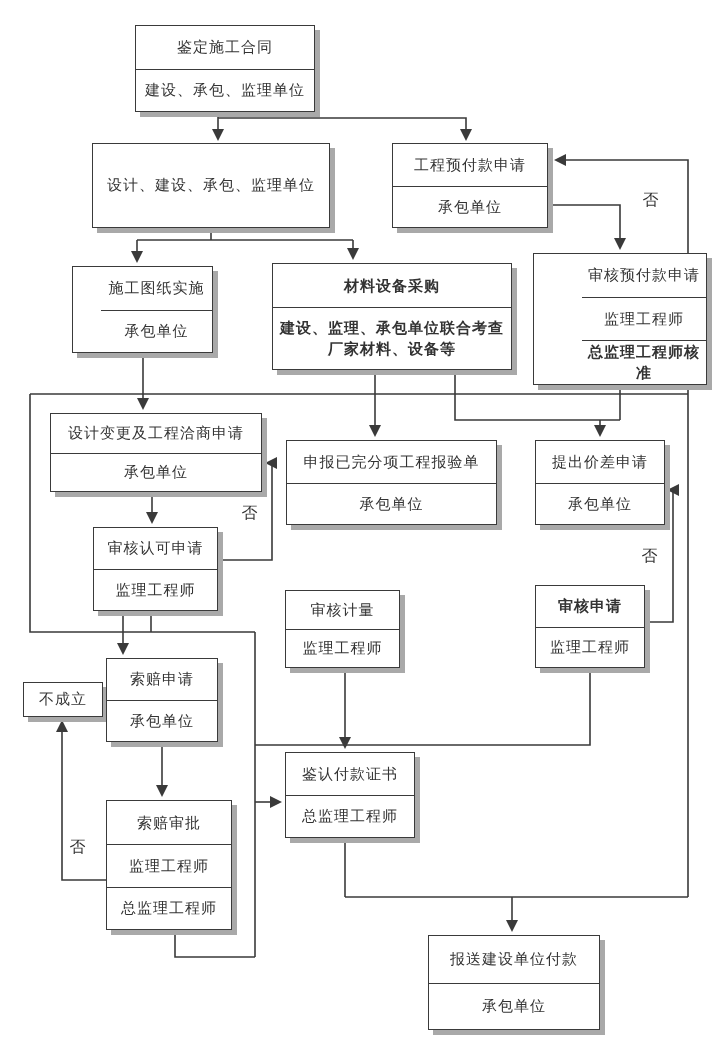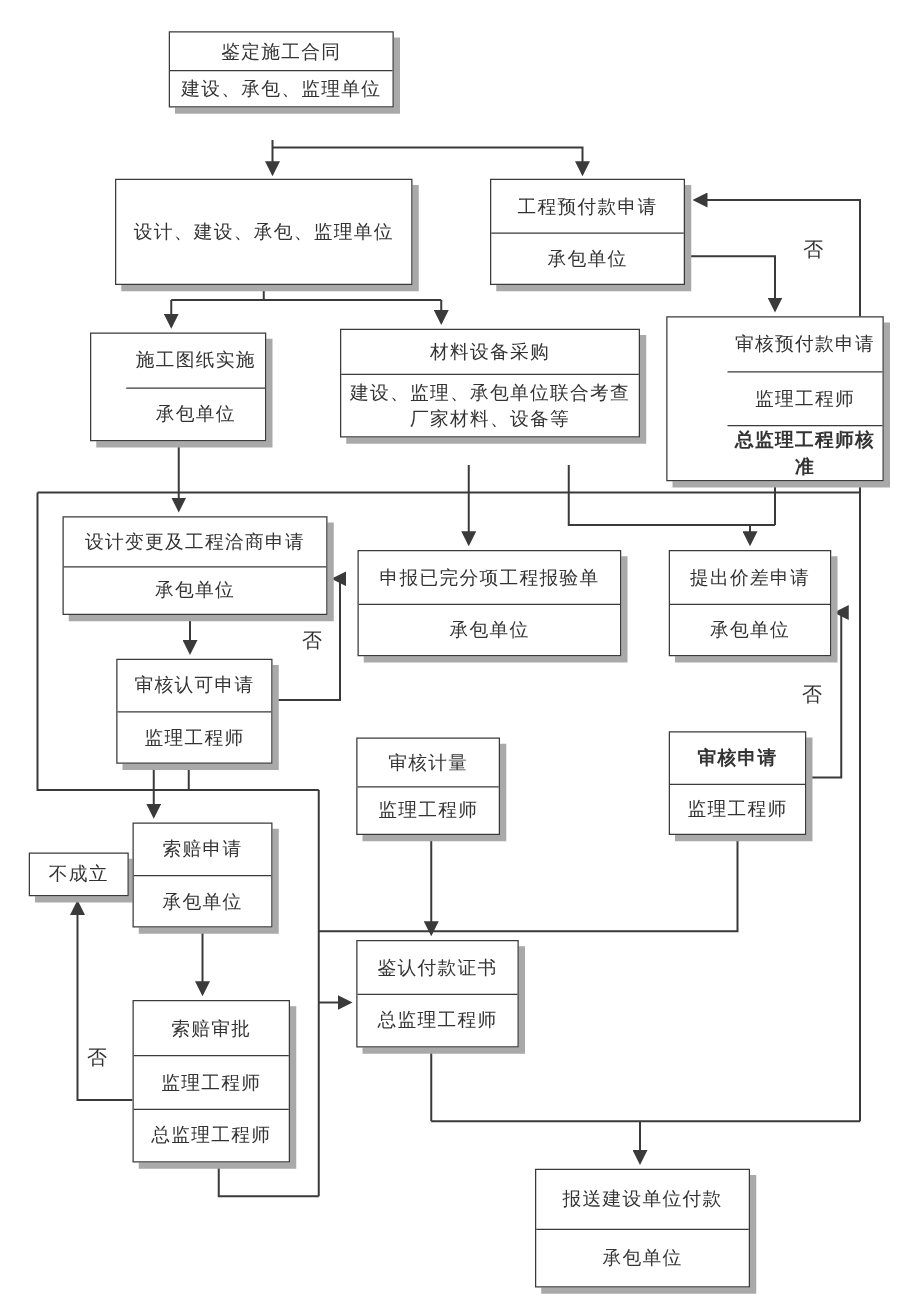--- a/index.html
+++ b/index.html
@@ -77,41 +77,41 @@
       <polyline points="255,802 280,802" fill="none" stroke="#3a3a3a" stroke-width="1.6" marker-end="url(#arrowhead)"></polyline>
       <polyline points="590,668 590,745 255,745" fill="none" stroke="#3a3a3a" stroke-width="1.6"></polyline>
       <polyline points="345,668 345,747" fill="none" stroke="#3a3a3a" stroke-width="1.6" marker-end="url(#arrowhead)"></polyline>
       <polyline points="162,742 162,795" fill="none" stroke="#3a3a3a" stroke-width="1.6" marker-end="url(#arrowhead)"></polyline>
       <polyline points="106,880 62,880 62,722" fill="none" stroke="#3a3a3a" stroke-width="1.6" marker-end="url(#arrowhead)"></polyline>
       <polyline points="345,838 345,897" fill="none" stroke="#3a3a3a" stroke-width="1.6"></polyline>
       <polyline points="345,897 688,897" fill="none" stroke="#3a3a3a" stroke-width="1.6"></polyline>
       <polyline points="512,897 512,930" fill="none" stroke="#3a3a3a" stroke-width="1.6" marker-end="url(#arrowhead)"></polyline>
       <polyline points="645,622 673,622 673,490 669,490" fill="none" stroke="#3a3a3a" stroke-width="1.6" marker-end="url(#arrowhead)"></polyline>
     </svg>
-    <div class="box" style="left: 135px; top: 25px; width: 180px; height: 61px;">
+    <div class="box" style="left: 135px; top: 25px; width: 180px; height: 87px;">
       <div class="section" style="height: 44px; flex: 1 1 44px;">鉴定施工合同</div>
       <div class="section" style="height: 43px; flex: 1 1 43px;">建设、承包、监理单位</div>
     </div>
     <div class="box" style="left: 92px; top: 143px; width: 238px; height: 85px;">
       <div class="section" style="height: 42px; flex: 1 1 42px;">设计、建设、承包、监理单位</div>
     </div>
     <div class="box" style="left: 392px; top: 143px; width: 156px; height: 85px;">
       <div class="section" style="height: 43px; flex: 1 1 43px;">工程预付款申请</div>
       <div class="section" style="height: 42px; flex: 1 1 42px;">承包单位</div>
     </div>
     <div class="box" style="left: 533px; top: 253px; width: 174px; height: 132px; padding-left: 48px;">
       <div class="section" style="height: 44px; flex: 1 1 44px;">审核预付款申请</div>
       <div class="section" style="height: 44px; flex: 1 1 44px;">监理工程师</div>
       <div class="section" style="height: 44px; flex: 1 1 44px; font-weight: bold;">总监理工程师核准</div>
     </div>
     <div class="box" style="left: 72px; top: 266px; width: 141px; height: 87px; padding-left: 28px;">
       <div class="section" style="height: 44px; flex: 1 1 44px;">施工图纸实施</div>
       <div class="section" style="height: 43px; flex: 1 1 43px;">承包单位</div>
     </div>
-    <div class="box" style="left: 272px; top: 263px; width: 240px; height: 87px;">
+    <div class="box" style="left: 272px; top: 263px; width: 240px; height: 107px; font-weight: bold;">
       <div class="section" style="height: 45px; flex: 1 1 45px;">材料设备采购</div>
       <div class="section" style="height: 64px; flex: 1 1 64px;">建设、监理、承包单位联合考查厂家材料、设备等</div>
     </div>
     <div class="box" style="left: 50px; top: 413px; width: 212px; height: 79px;">
       <div class="section" style="height: 40px; flex: 1 1 40px;">设计变更及工程洽商申请</div>
       <div class="section" style="height: 39px; flex: 1 1 39px;">承包单位</div>
     </div>
     <div class="box" style="left: 286px; top: 440px; width: 211px; height: 85px;">
       <div class="section" style="height: 43px; flex: 1 1 43px;">申报已完分项工程报验单</div>
       <div class="section" style="height: 42px; flex: 1 1 42px;">承包单位</div>

